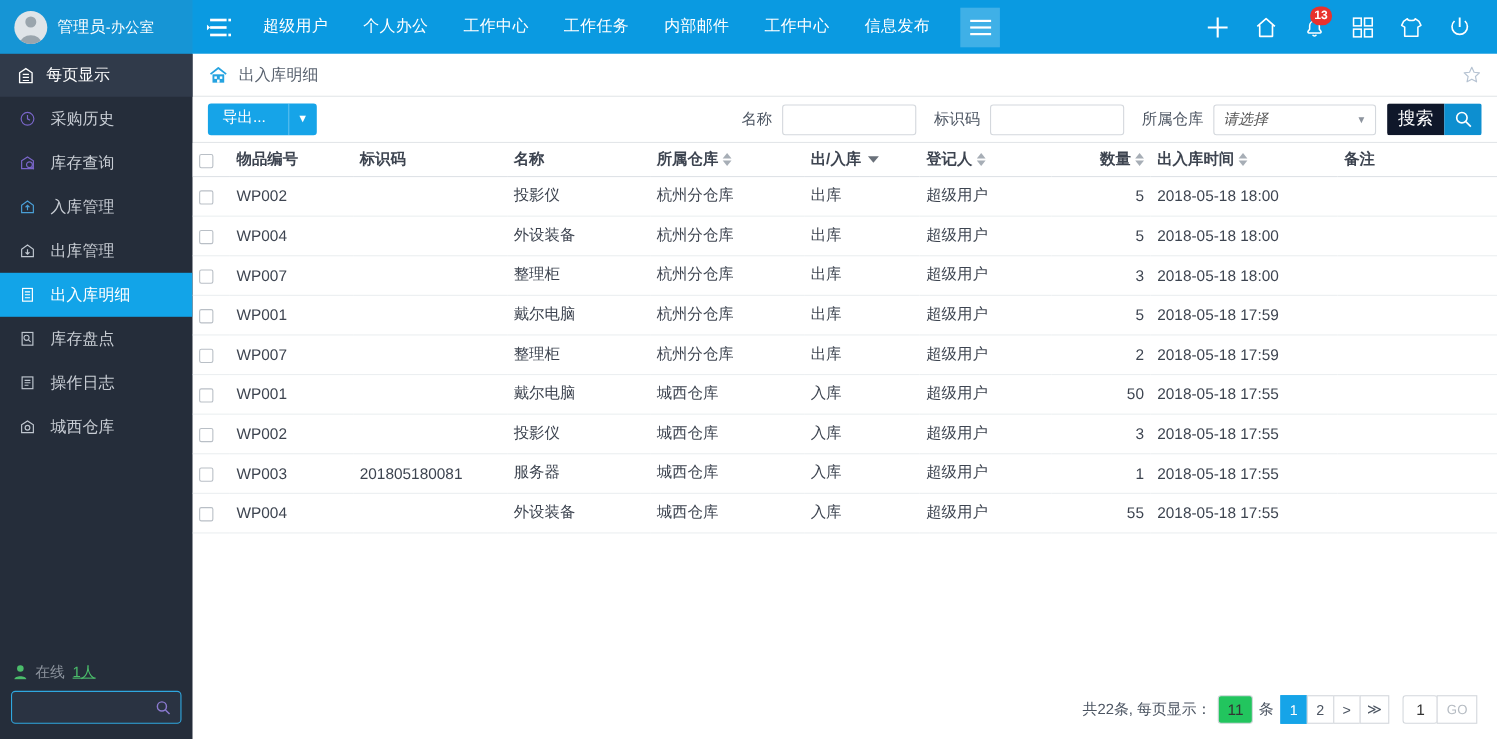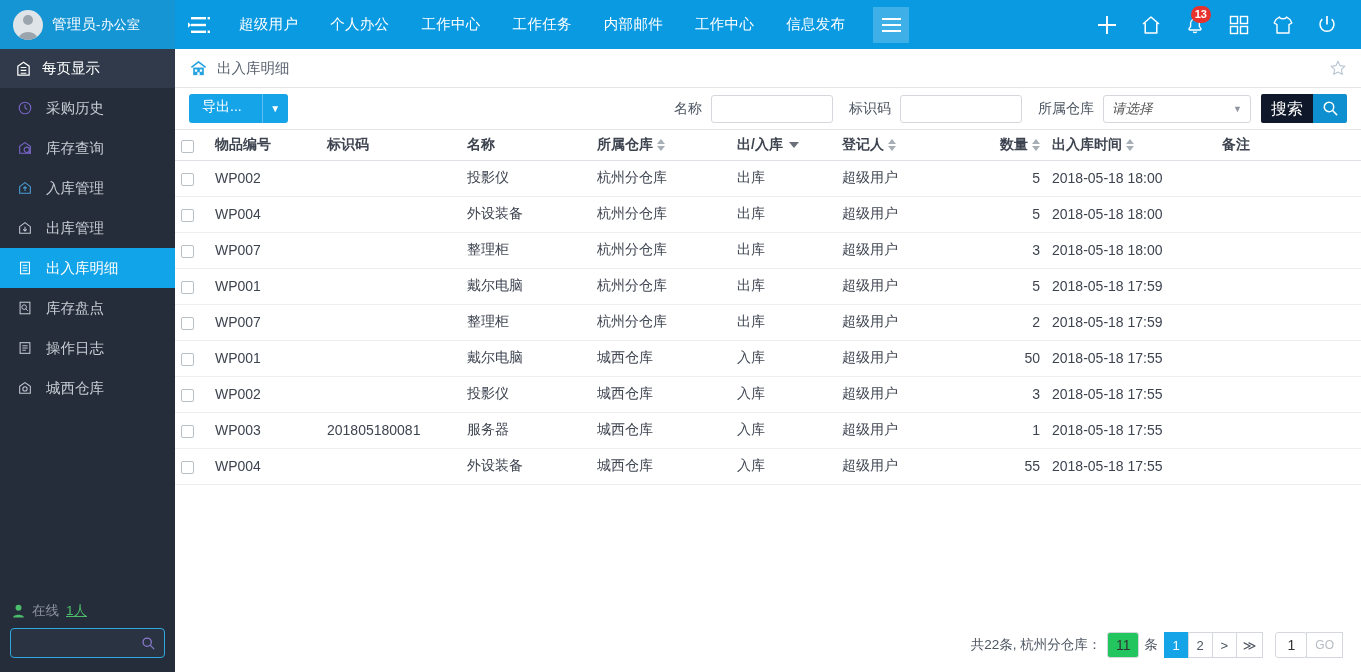--- a/index.html
+++ b/index.html
@@ -586,21 +586,21 @@
               <td class="col-user">超级用户</td>
               <td class="col-qty">55</td>
               <td class="col-time">2018-05-18 17:55</td>
               <td class="col-note"></td>
             </tr>
           </tbody>
         </table>
       </div>
 
       <div class="pager">
-        <span class="pg-text">共22条, 杭州分仓库：</span>
+        <span class="pg-text">共22条, 每页显示：</span>
         <input class="pg-size" type="text" value="11" style="">
         <span class="pg-unit">条</span>
         <span class="pg-btn active">1</span>
         <span class="pg-btn">2</span>
         <span class="pg-btn">&gt;</span>
         <span class="pg-btn">≫</span>
         <input class="pg-jump" type="text" value="1" style="">
         <span class="pg-go">GO</span>
       </div>
 

